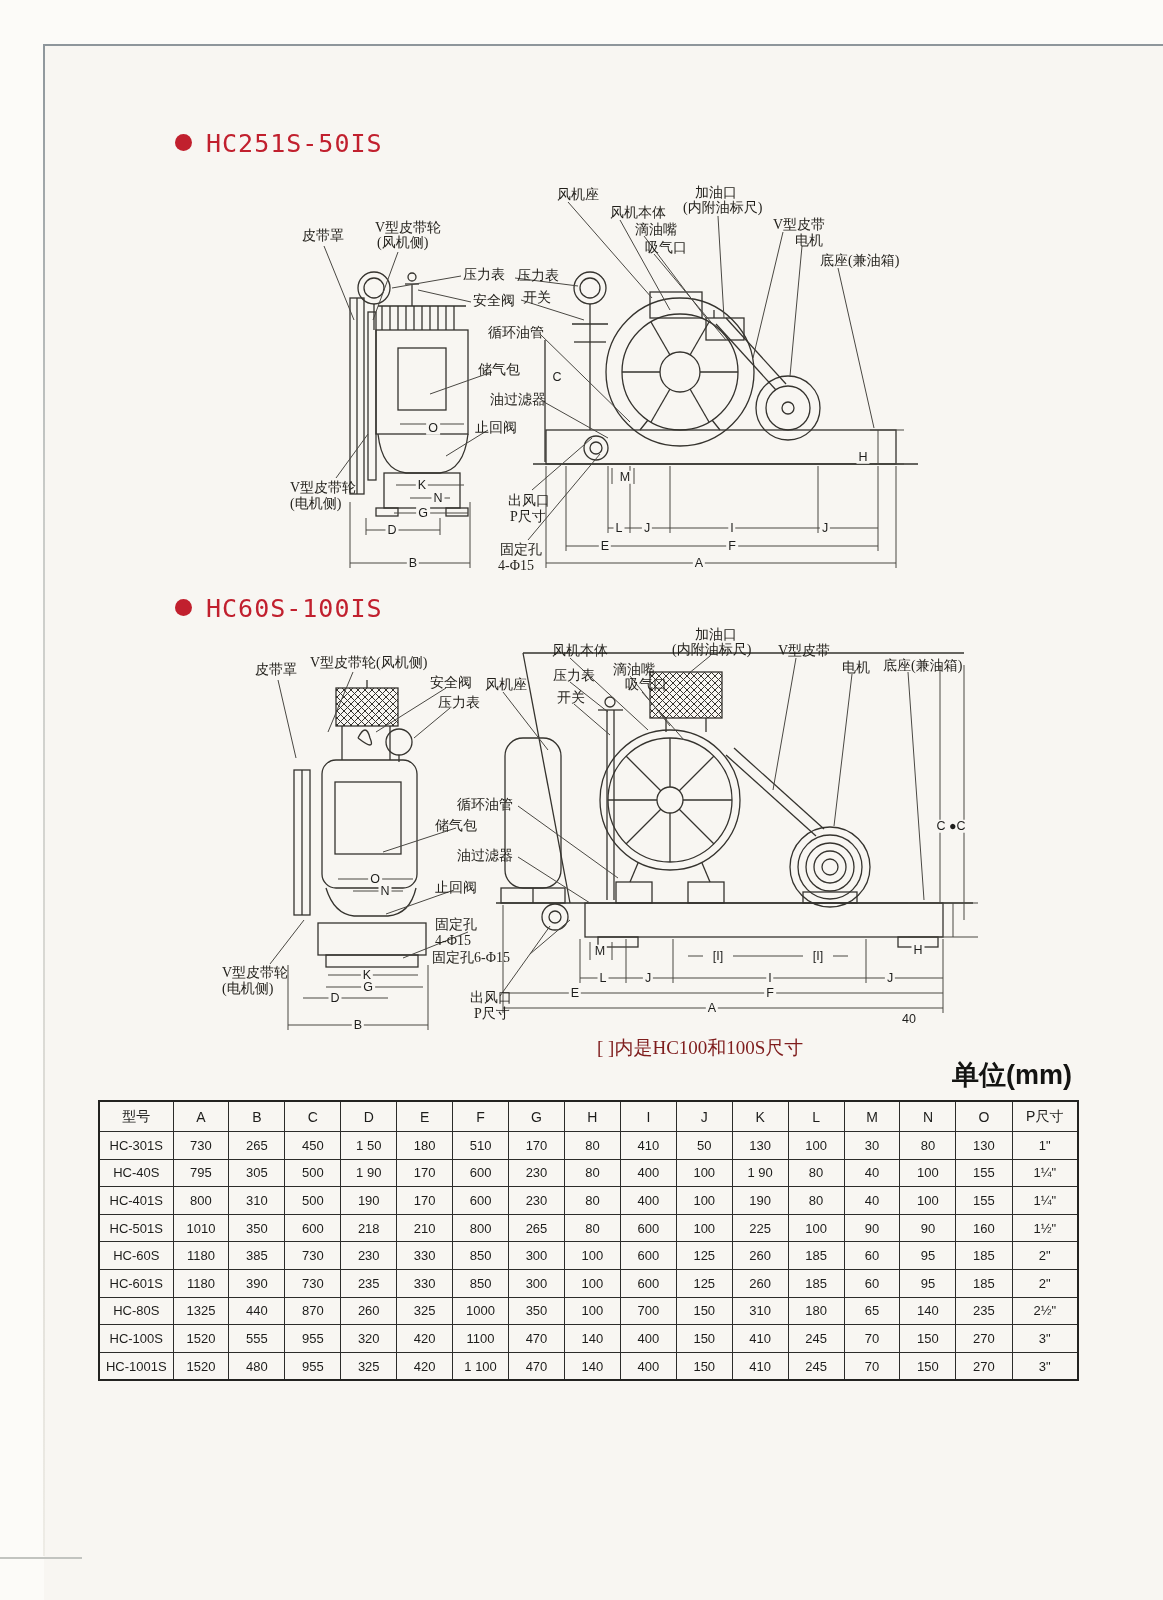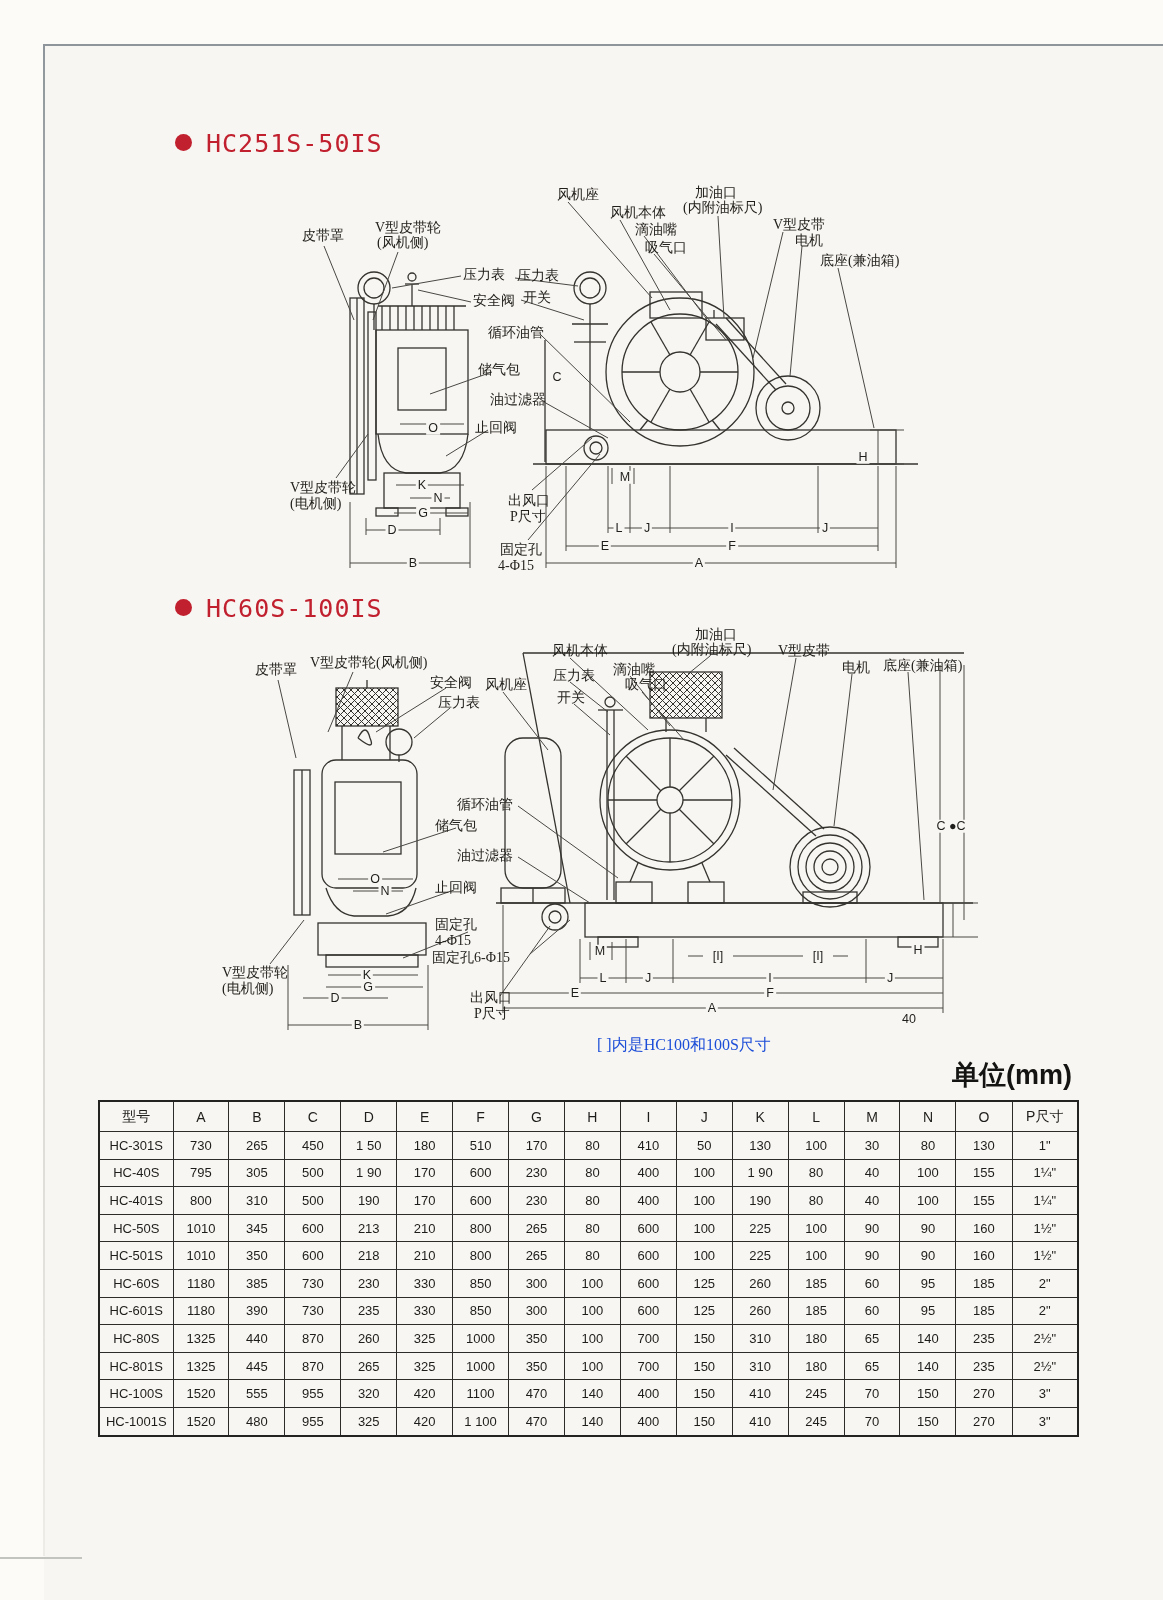--- a/index.html
+++ b/index.html
@@ -26,21 +26,21 @@
     font-size:14px;color:#211f1a;white-space:nowrap;line-height:1.15;
   }
   .dl{
     position:absolute;font-size:12.5px;color:#1e1e1c;line-height:1;
     transform:translate(-50%,-50%);background:#f8f6f2;padding:0 2px;
     font-family:"Liberation Sans",sans-serif;
   }
 
   .note{
     position:absolute;left:597px;top:1035px;font-family:"Liberation Serif","DejaVu Serif",serif;
-    font-size:16px;color:#1d4ed8;white-space:nowrap;
+    font-size:19px;color:#7f1d1d;white-space:nowrap;
   }
   .unit{
     position:absolute;left:952px;top:1057px;font-size:27px;font-weight:bold;
     color:#141412;white-space:nowrap;font-family:"Liberation Sans",sans-serif;
   }
 
   table.dims{
     position:absolute;left:98px;top:1100px;width:981px;border-collapse:collapse;
     table-layout:fixed;background:transparent;border:2px solid #232321;
   }
@@ -504,39 +504,20 @@
         <td>400</td>
         <td>100</td>
         <td>190</td>
         <td>80</td>
         <td>40</td>
         <td>100</td>
         <td>155</td>
         <td>1¼"</td>
       </tr>
       <tr>
-        <td>HC-50S</td>
-        <td>1010</td>
-        <td>345</td>
-        <td>600</td>
-        <td>213</td>
-        <td>210</td>
-        <td>800</td>
-        <td>265</td>
-        <td>80</td>
-        <td>600</td>
-        <td>100</td>
-        <td>225</td>
-        <td>100</td>
-        <td>90</td>
-        <td>90</td>
-        <td>160</td>
-        <td>1½"</td>
-      </tr>
-      <tr>
         <td>HC-501S</td>
         <td>1010</td>
         <td>350</td>
         <td>600</td>
         <td>218</td>
         <td>210</td>
         <td>800</td>
         <td>265</td>
         <td>80</td>
         <td>600</td>
@@ -585,39 +566,20 @@
         <td>95</td>
         <td>185</td>
         <td>2"</td>
       </tr>
       <tr>
         <td>HC-80S</td>
         <td>1325</td>
         <td>440</td>
         <td>870</td>
         <td>260</td>
-        <td>325</td>
-        <td>1000</td>
-        <td>350</td>
-        <td>100</td>
-        <td>700</td>
-        <td>150</td>
-        <td>310</td>
-        <td>180</td>
-        <td>65</td>
-        <td>140</td>
-        <td>235</td>
-        <td>2½"</td>
-      </tr>
-      <tr>
-        <td>HC-801S</td>
-        <td>1325</td>
-        <td>445</td>
-        <td>870</td>
-        <td>265</td>
         <td>325</td>
         <td>1000</td>
         <td>350</td>
         <td>100</td>
         <td>700</td>
         <td>150</td>
         <td>310</td>
         <td>180</td>
         <td>65</td>
         <td>140</td>

